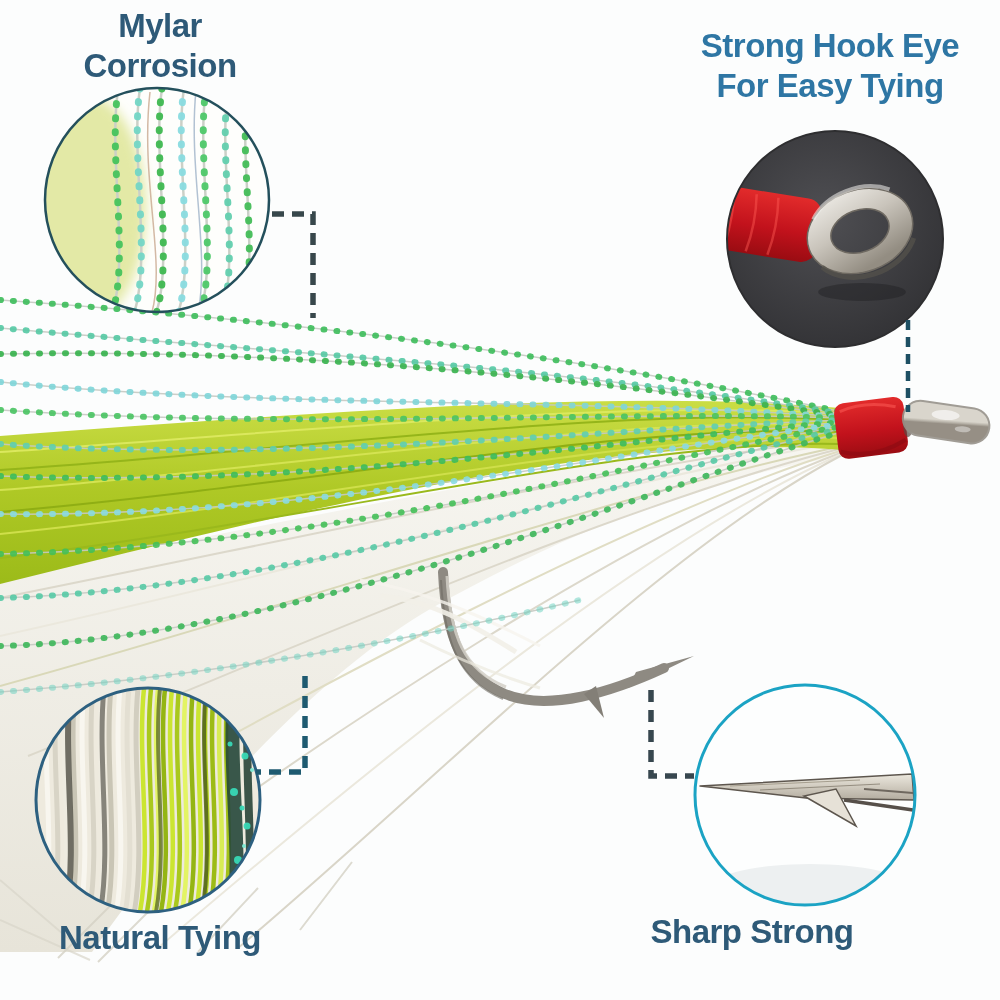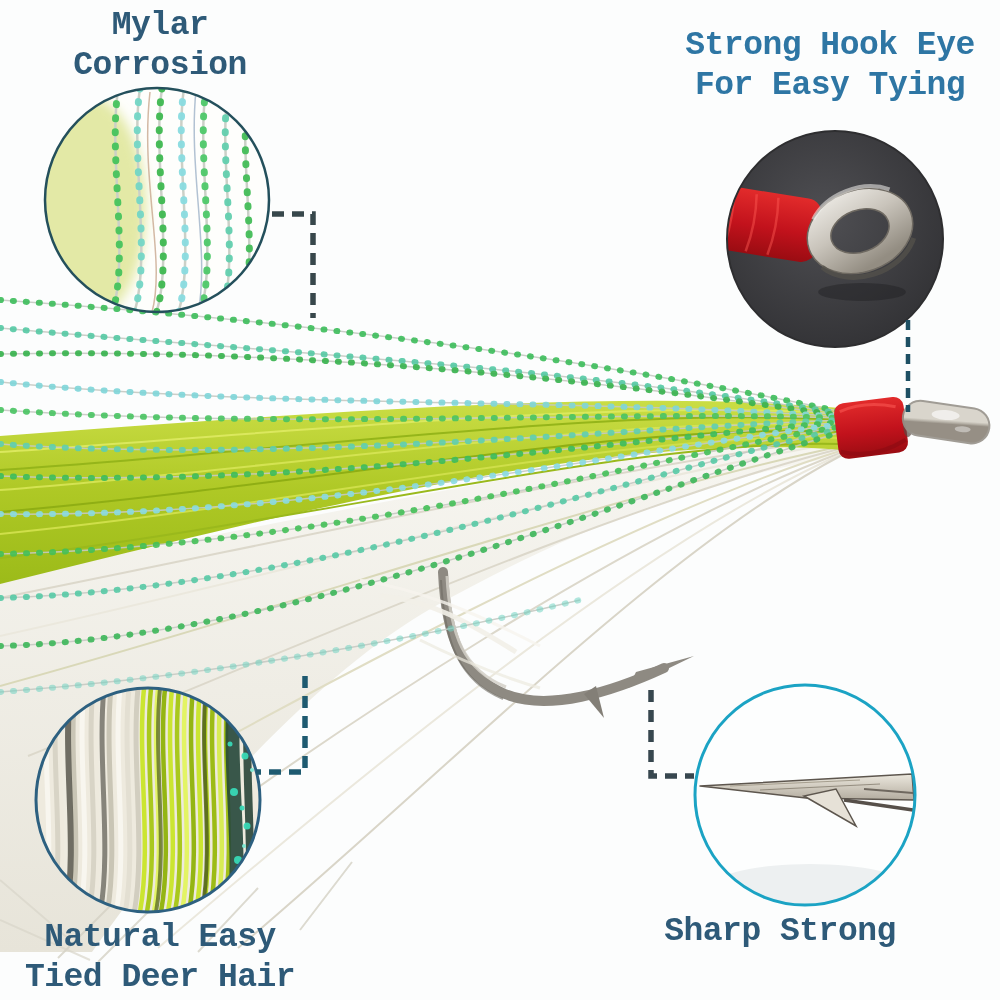--- a/index.html
+++ b/index.html
@@ -11,33 +11,33 @@
     --connector-navy:#1e5a70;
     --connector-slate:#37474f;
     --inset-border-dark:#24505c;
     --inset-border-blue:#2d6080;
     --inset-border-cyan:#1ba3c4;
   }
   html,body{margin:0;padding:0;}
   .stage{
     position:relative;width:1000px;height:1000px;overflow:hidden;
     background:var(--background);
-    font-family:Liberation Mono, monospace;
+    font-family:Liberation Sans, sans-serif;
   }
   .stage svg{position:absolute;left:0;top:0;}
   .callout{
     position:absolute;font-weight:bold;text-align:center;
     font-size:33px;line-height:40px;letter-spacing:-0.5px;white-space:nowrap;
   }
   .callout.left{color:var(--label-text-left);}
   .callout.right{color:var(--label-text-right);}
   .tl{left:15px;top:6px;width:290px;}
   .tr{left:650px;top:26px;width:360px;}
   .bl{left:10px;top:918px;width:300px;}
-  .br{left:560px;top:912px;width:440px;text-align:center;}
+  .br{left:532px;top:912px;width:440px;text-align:center;}
 </style>
 </head>
 <body>
 
 <div class="stage">
 
 <svg width="1000" height="1000" viewBox="0 0 1000 1000">
   <defs>
     <linearGradient id="chartGrad" x1="0" y1="0" x2="0" y2="1">
       <stop offset="0" stop-color="#cadd45"></stop>
@@ -293,19 +293,18 @@
 
   <div class="callout left tl">
     <div>Mylar</div>
     <div>Corrosion</div>
   </div>
   <div class="callout right tr">
     <div>Strong Hook Eye</div>
     <div>For Easy Tying</div>
   </div>
   <div class="callout left bl">
-    <div>Natural Easy</div>
-    <div>Tied Deer Hair</div>
+    <div>Natural Tying</div>
   </div>
   <div class="callout left br">
     <div>Sharp Strong</div>
   </div>
 </div>
 
 </body></html>

